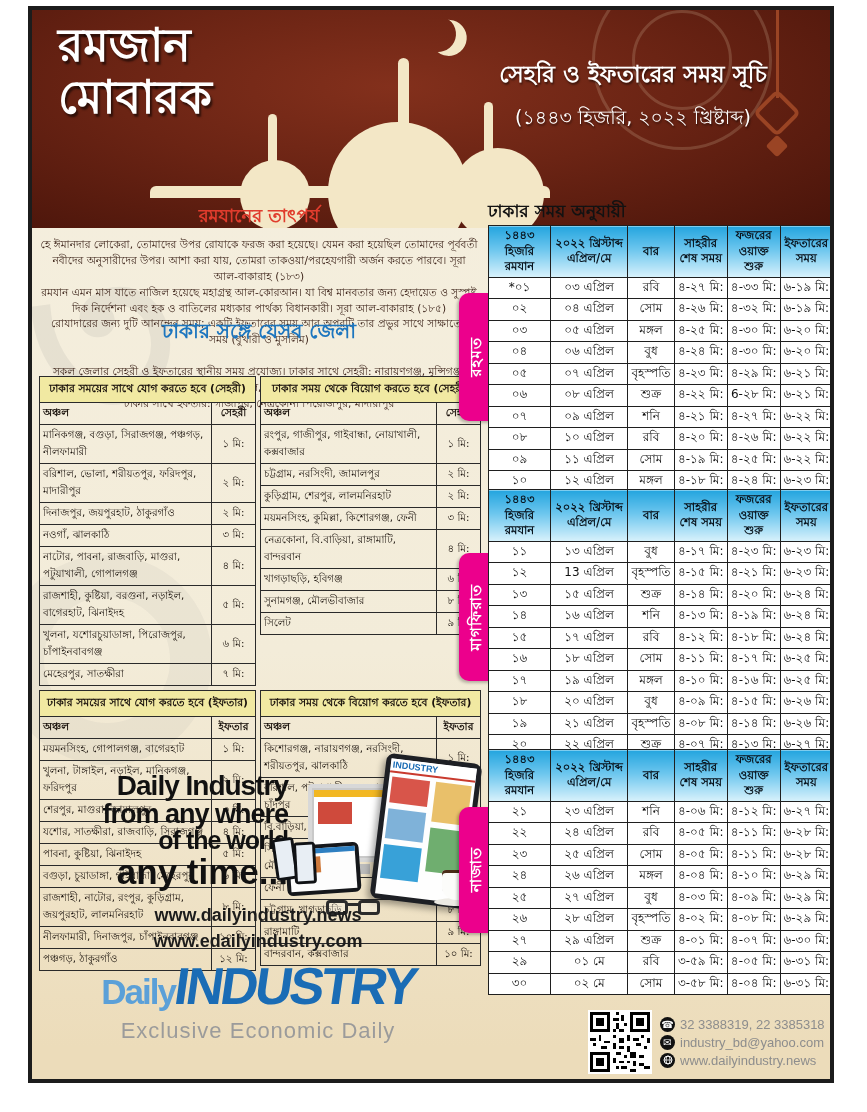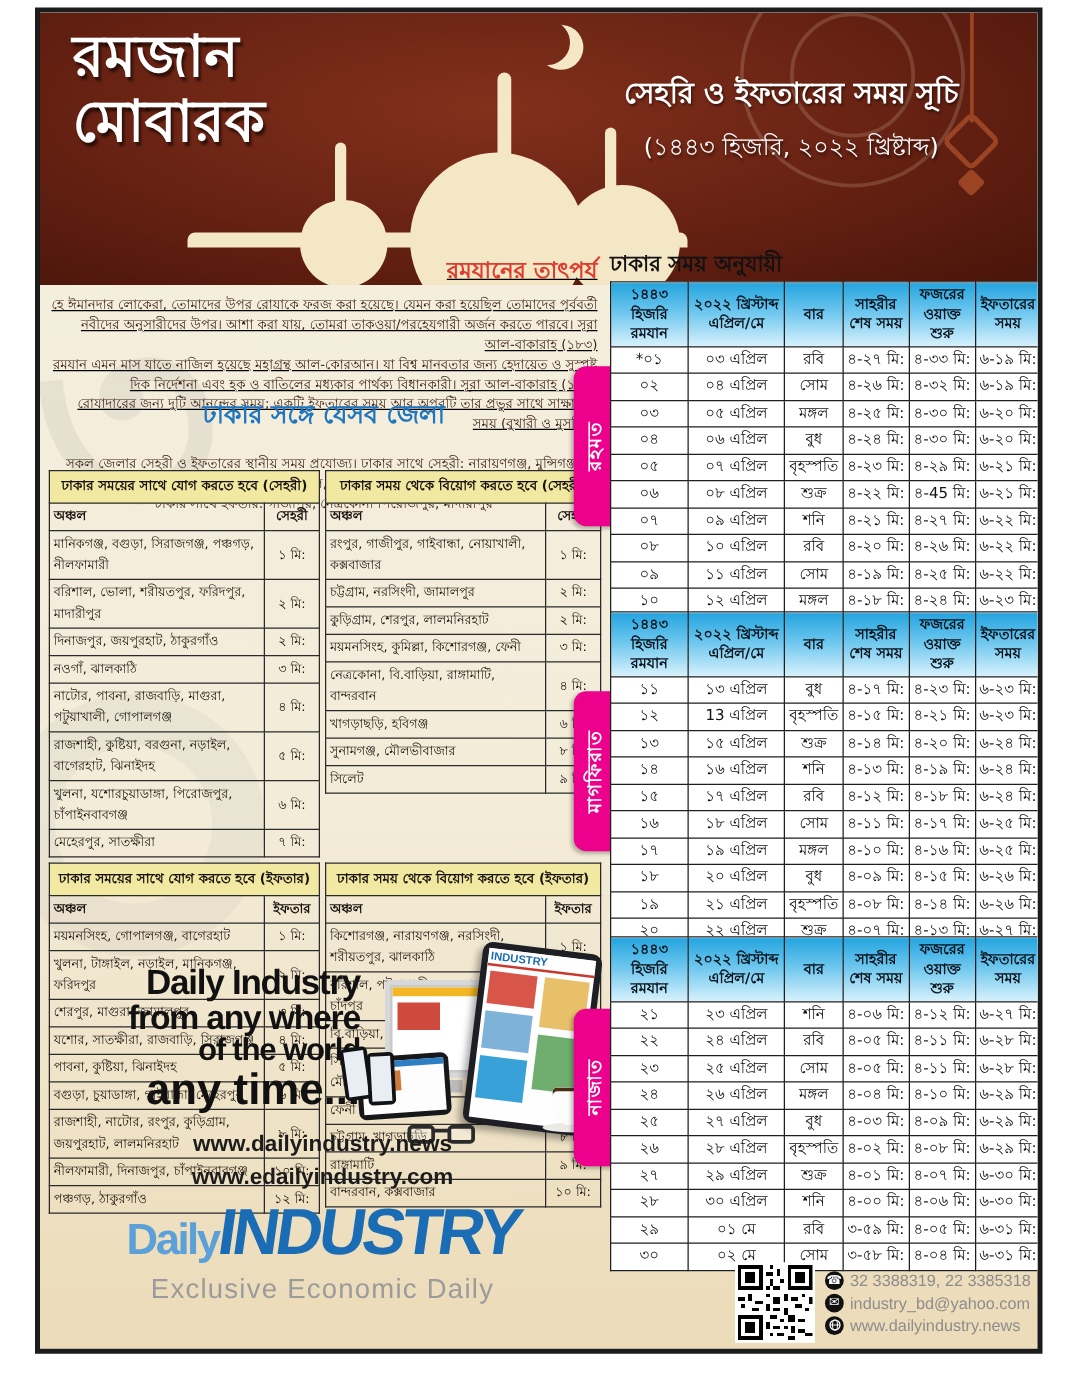--- a/index.html
+++ b/index.html
@@ -33,21 +33,21 @@
                    transform:rotate(45deg); border-radius:3px; }
   .arabesque { position:absolute; border:3px solid rgba(240,220,190,.18); border-radius:50%; }
 
   
   .watermark { position:absolute; left:-6px; top:218px; font-size:230px; font-weight:bold;
                color:#8d8d8d; opacity:.13; line-height:1; }
   .swirl { position:absolute; left:-30px; top:545px; width:210px; height:210px; border-radius:50%;
            border:42px solid #9a9a9a; opacity:.10; }
 
   
-  .sig-block { position:absolute; left:8px; top:192px; width:438px; text-align:right;text-decoration:underline; }
+  .sig-block { position:absolute; left:8px; top:192px; width:438px; text-align:center; }
   .sig-heading { font-size:18px; font-weight:bold; color:#e03c2d; margin-bottom:4px; }
   .sig-para { font-size:10.6px; color:#3d241a; line-height:1.5; }
   .district-block { position:absolute; left:8px; top:306px; width:438px; text-align:center; }
   .district-heading { font-size:20px; font-weight:bold; color:#1d76bf; margin-bottom:15px; }
   .district-line { font-size:10.6px; color:#3d241a; line-height:1.5; }
 
   .adj-grid { position:absolute; left:7px; top:366px; width:442px; display:grid;
               grid-template-columns:217px 221px; gap:4px; align-items:start; }
   table.adj-table { border-collapse:collapse; width:100%; background:transparent;padding-left:40px; }
   table.adj-table th, table.adj-table td { border:1px solid #2a2a2a; color:#1a120c; }
@@ -512,21 +512,21 @@
             <td>বৃহস্পতি</td>
             <td>৪-২৩ মি:</td>
             <td>৪-২৯ মি:</td>
             <td>৬-২১ মি:</td>
           </tr>
           <tr>
             <td>০৬</td>
             <td>০৮ এপ্রিল</td>
             <td>শুক্র</td>
             <td>৪-২২ মি:</td>
-            <td>৪-45 মি:</td>
+            <td>6-২৮ মি:</td>
             <td>৬-২১ মি:</td>
           </tr>
           <tr>
             <td>০৭</td>
             <td>০৯ এপ্রিল</td>
             <td>শনি</td>
             <td>৪-২১ মি:</td>
             <td>৪-২৭ মি:</td>
             <td>৬-২২ মি:</td>
           </tr>
@@ -769,28 +769,20 @@
             <td>৪-০২ মি:</td>
             <td>৪-০৮ মি:</td>
             <td>৬-২৯ মি:</td>
           </tr>
           <tr>
             <td>২৭</td>
             <td>২৯ এপ্রিল</td>
             <td>শুক্র</td>
             <td>৪-০১ মি:</td>
             <td>৪-০৭ মি:</td>
-            <td>৬-৩০ মি:</td>
-          </tr>
-          <tr>
-            <td>২৮</td>
-            <td>৩০ এপ্রিল</td>
-            <td>শনি</td>
-            <td>৪-০০ মি:</td>
-            <td>৪-০৬ মি:</td>
             <td>৬-৩০ মি:</td>
           </tr>
           <tr>
             <td>২৯</td>
             <td>০১ মে</td>
             <td>রবি</td>
             <td>৩-৫৯ মি:</td>
             <td>৪-০৫ মি:</td>
             <td>৬-৩১ মি:</td>
           </tr>

